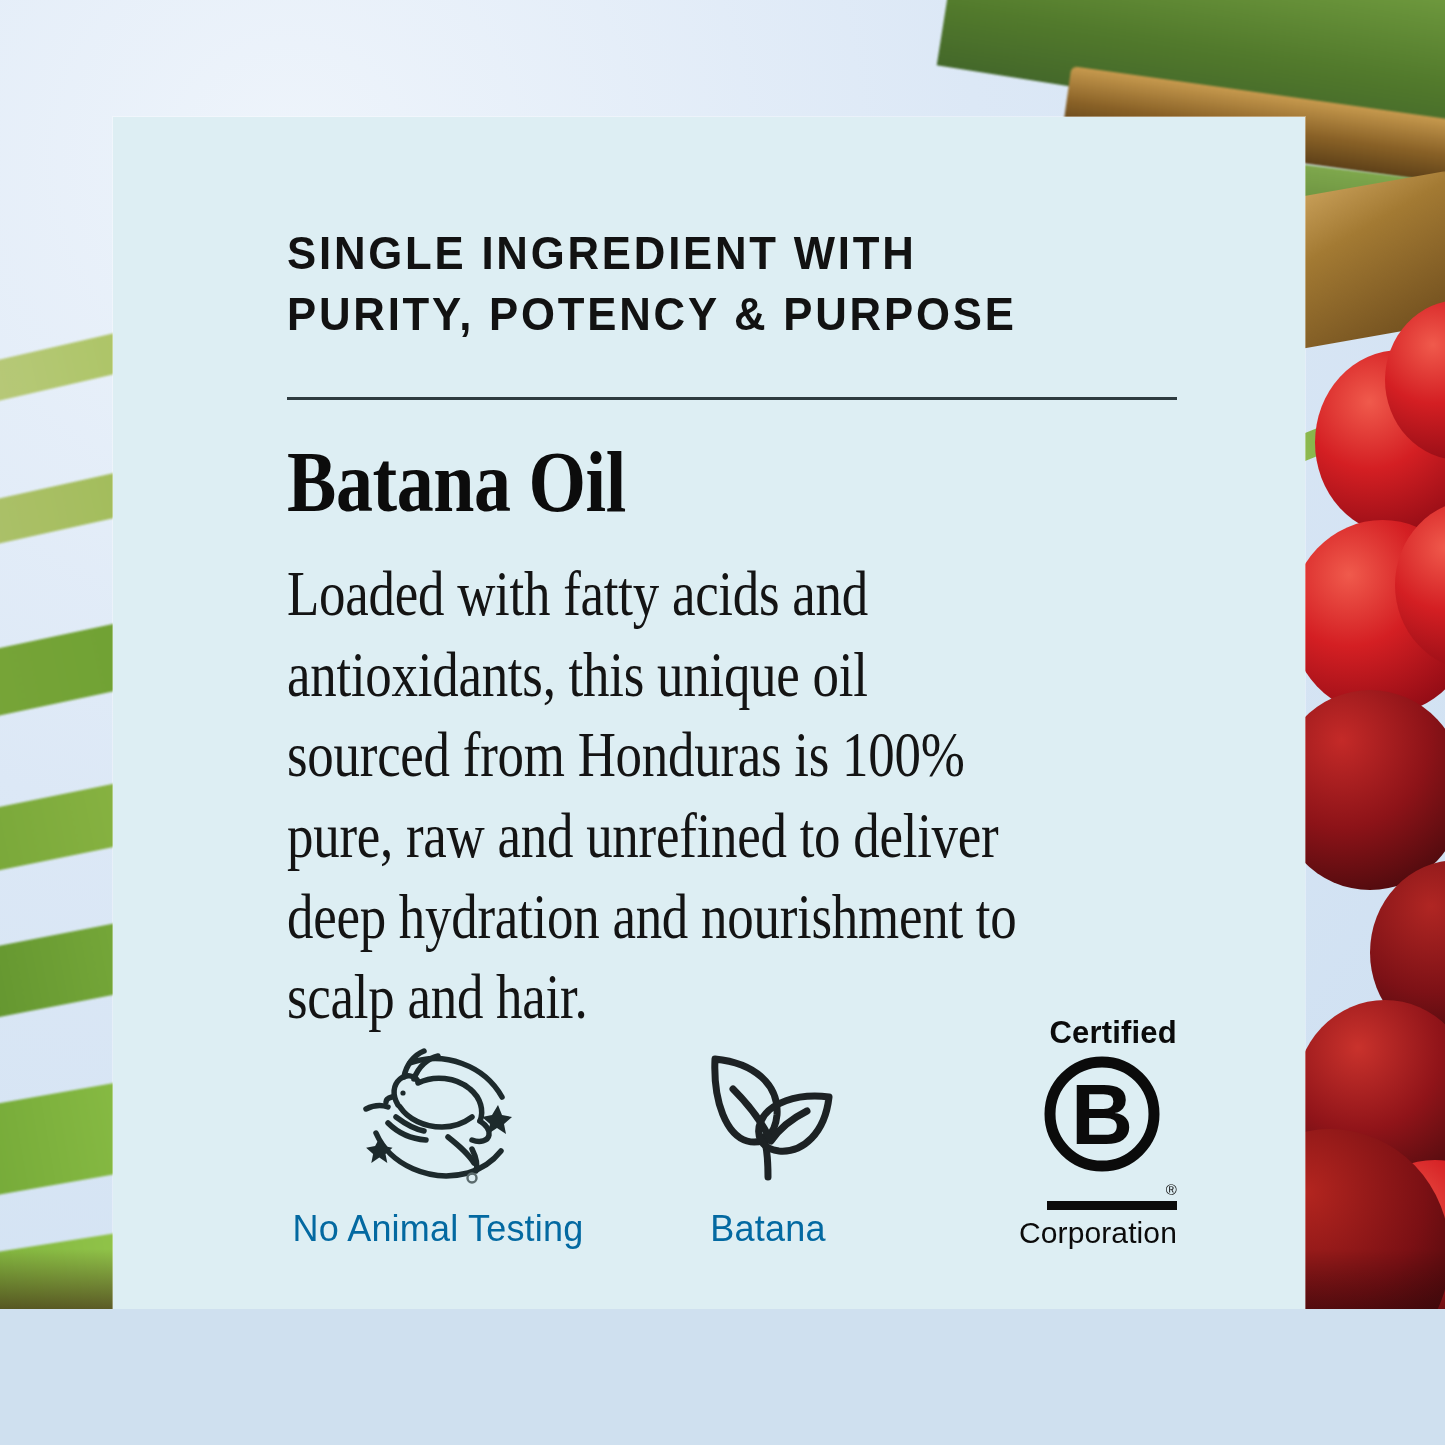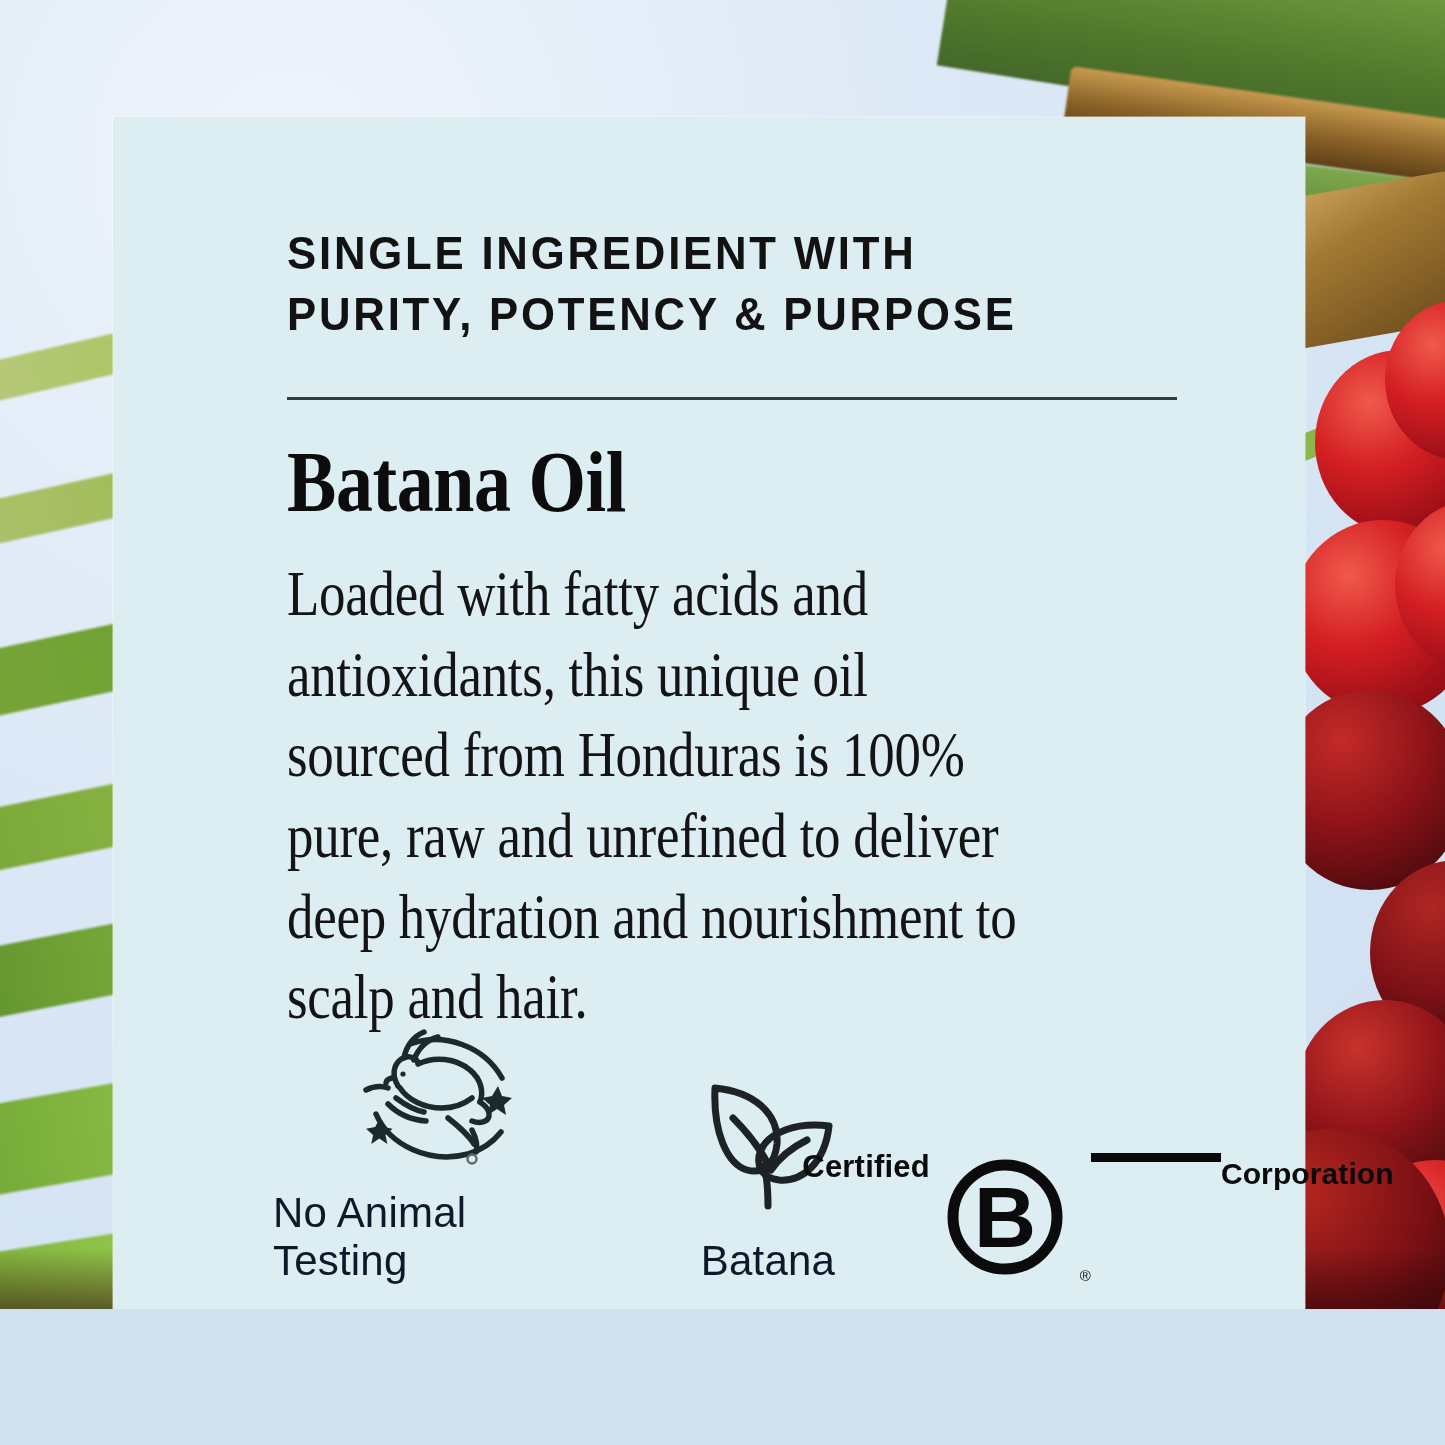--- a/index.html
+++ b/index.html
@@ -148,32 +148,32 @@
     position:absolute;left:160px;top:900px;width:1010px;
     display:flex;align-items:flex-end;
   }
   .badge{display:flex;flex-direction:column;align-items:center;}
   .badge-b1{width:330px;}
   .badge-b2{width:330px;}
   .badge-b3{width:330px;}
   .badge-art{height:160px;display:flex;align-items:center;justify-content:center;}
   .badge-label{
     margin-top:12px;font-family:"Liberation Sans",sans-serif;
-    font-size:42px;color:#0f172a;letter-spacing:.2px;
+    font-size:36px;color:#0369a1;letter-spacing:.2px;
   }
   .bcorp-text{
     font-family:"Liberation Sans",sans-serif;font-weight:700;
     font-size:31px;color:#0b0b0b;letter-spacing:.2px;line-height:1;
   }
-  .bcorp-wrap{display:flex;flex-direction:row;align-items:flex-start;}
+  .bcorp-wrap{display:flex;flex-direction:column;align-items:flex-end;}
   .bcorp-bar{width:130px;height:9px;background:#0b0b0b;margin-top:2px;}
   .bcorp-reg{align-self:flex-end;font-size:15px;line-height:1;margin-bottom:2px;color:#0b0b0b;
     font-family:"Liberation Sans",sans-serif;}
   .bcorp-sub{
-    font-family:"Liberation Sans",sans-serif;font-weight:700;
+    font-family:"Liberation Sans",sans-serif;font-weight:400;
     font-size:30px;color:#0b0b0b;margin-top:6px;letter-spacing:.1px;
   }
 </style>
 </head>
 <body>
 
 <div class="stage">
 
   <div class="bg">
     <div class="sky"></div>

